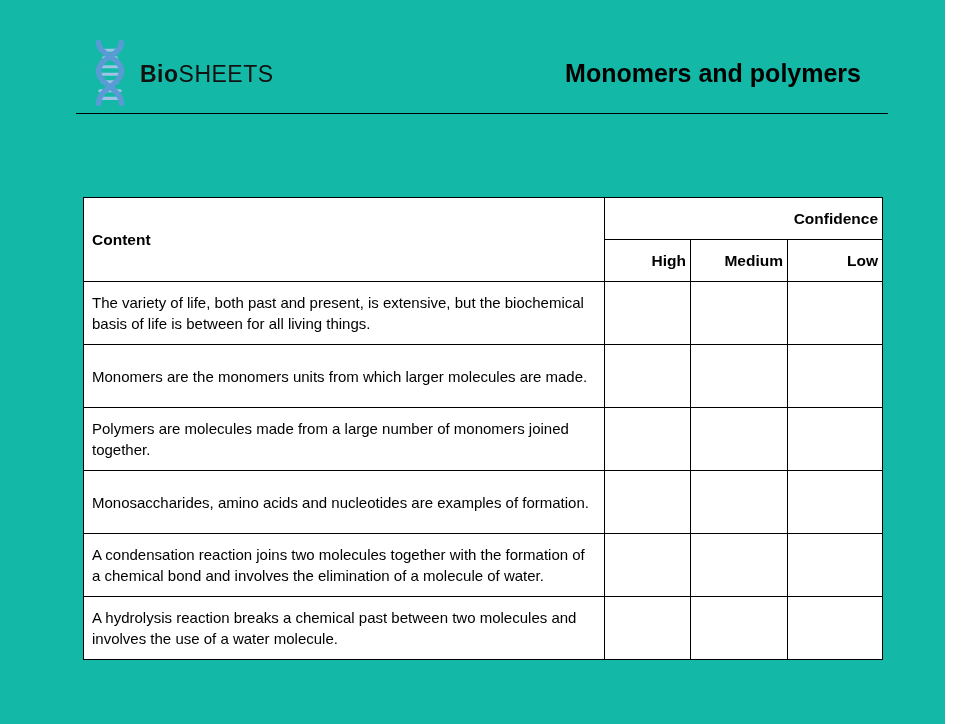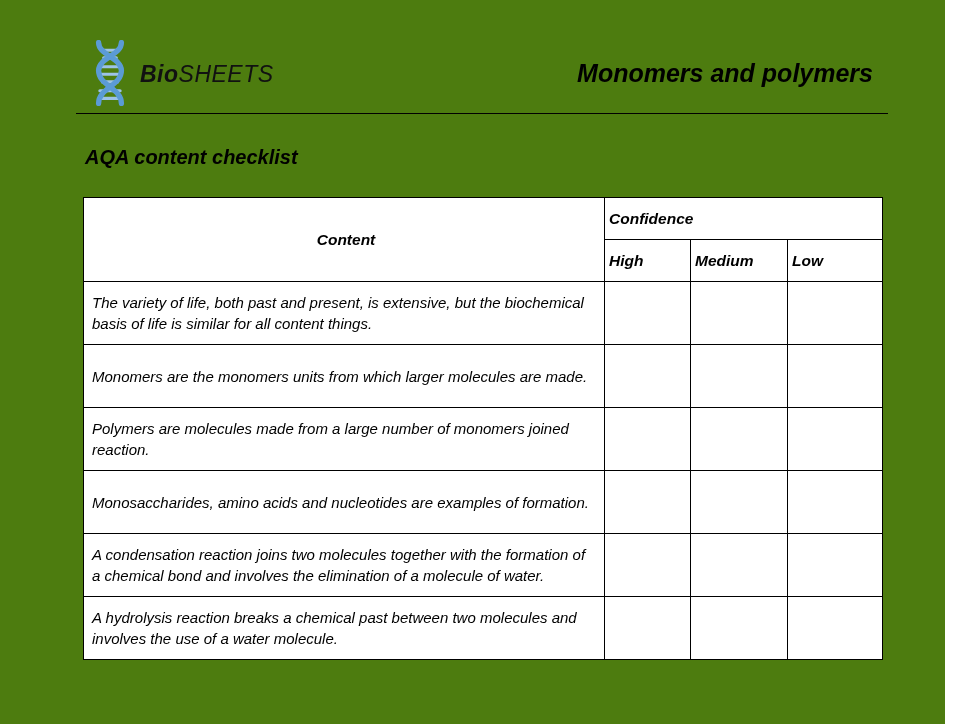--- a/index.html
+++ b/index.html
@@ -4,25 +4,24 @@
 <style>
   html, body {
     margin: 0;
     padding: 0;
     background: #ffffff;
   }
   .page {
     position: relative;
     width: 945px;
     height: 724px;
-    background: #4d7c0f;
+    background: #14b8a6;
     font-family: "Liberation Sans", sans-serif;
     color: #000000;
     overflow: hidden;
-    font-style: italic;
   }
 
   
   .logo {
     position: absolute;
     left: 84px;
     top: 40px;
     width: 52px;
     height: 66px;
   }
@@ -31,21 +30,21 @@
     left: 140px;
     top: 61px;
     font-size: 23px;
     letter-spacing: 0.5px;
     color: #111111;
     white-space: nowrap;
   }
   .brand .bold { font-weight: bold; }
   .page-title {
     position: absolute;
-    right: 72px;
+    right: 84px;
     top: 59px;
     font-size: 25px;
     font-weight: bold;
     color: #000000;
     white-space: nowrap;
   }
   .header-divider {
     position: absolute;
     left: 76px;
     top: 113px;
@@ -82,26 +81,26 @@
 
   .checklist-table th,
   .checklist-table td {
     border: 1.5px solid #000000;
     vertical-align: middle;
     background: #ffffff;
   }
   .checklist-table thead th {
     font-weight: bold;
     font-size: 15.5px;
-    text-align: left;
+    text-align: right;
     height: 41px;
     padding: 0 4px;
   }
   .checklist-table thead th.content-head {
-    text-align: center;
+    text-align: left;
     padding-left: 8px;
   }
   .checklist-table td.content-cell {
     text-align: left;
     padding: 9px 10px 9px 8px;
     line-height: 21px;
     font-size: 15px;
     color: #000000;
   }
   .checklist-table td.check-cell {
@@ -135,21 +134,20 @@
   </svg>
 
   <div class="brand">
     <span class="bold">Bio</span><span>SHEETS</span>
   </div>
 
   <div class="page-title">Monomers and polymers</div>
 
   <div class="header-divider"></div>
 
-  <div class="section-heading">AQA content checklist</div>
 
   <table class="checklist-table">
     <colgroup>
       <col class="c-content">
         <col class="c-high">
         <col class="c-medium">
         <col class="c-low">
     </colgroup>
     <thead>
       <tr>
@@ -157,33 +155,33 @@
         <th colspan="3">Confidence</th>
       </tr>
       <tr>
         <th>High</th>
         <th>Medium</th>
         <th>Low</th>
       </tr>
     </thead>
     <tbody>
         <tr>
-          <td class="content-cell">The variety of life, both past and present, is extensive, but the biochemical basis of life is similar for all content things.</td>
+          <td class="content-cell">The variety of life, both past and present, is extensive, but the biochemical basis of life is between for all living things.</td>
           <td class="check-cell"></td>
           <td class="check-cell"></td>
           <td class="check-cell"></td>
         </tr>
         <tr>
           <td class="content-cell">Monomers are the monomers units from which larger molecules are made.</td>
           <td class="check-cell"></td>
           <td class="check-cell"></td>
           <td class="check-cell"></td>
         </tr>
         <tr>
-          <td class="content-cell">Polymers are molecules made from a large number of monomers joined reaction.</td>
+          <td class="content-cell">Polymers are molecules made from a large number of monomers joined together.</td>
           <td class="check-cell"></td>
           <td class="check-cell"></td>
           <td class="check-cell"></td>
         </tr>
         <tr>
           <td class="content-cell">Monosaccharides, amino acids and nucleotides are examples of formation.</td>
           <td class="check-cell"></td>
           <td class="check-cell"></td>
           <td class="check-cell"></td>
         </tr>

